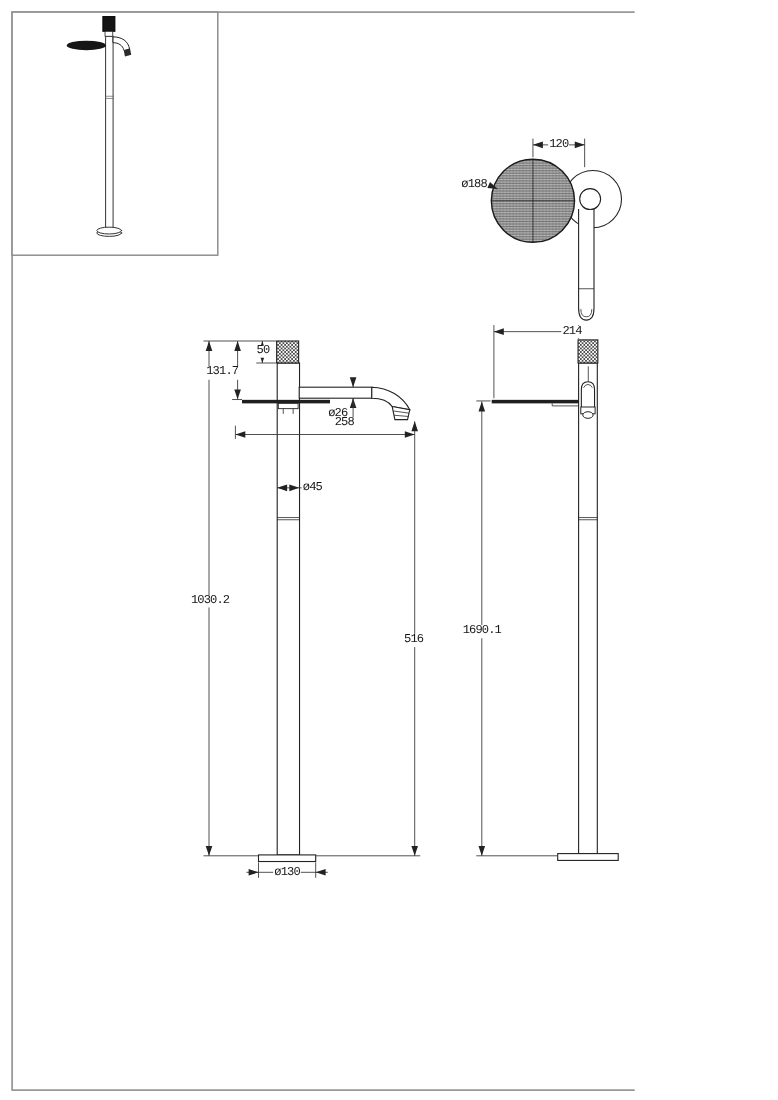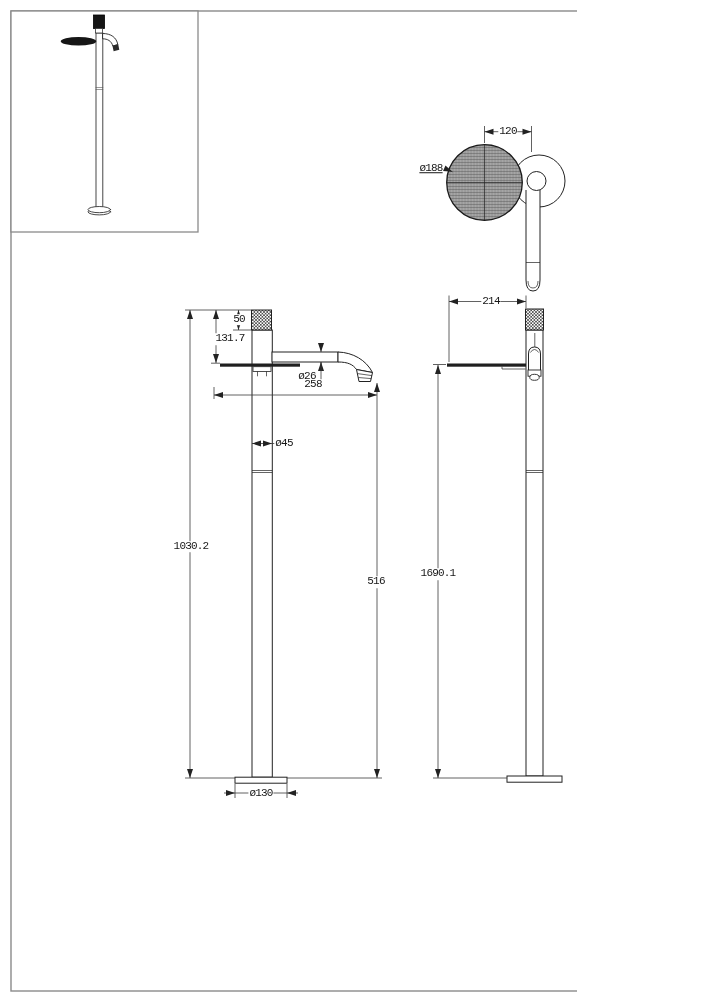--- a/index.html
+++ b/index.html
@@ -7,21 +7,21 @@
     position:relative;width:577px;height:1000px;background:#fff;overflow:hidden;
     font-family:"Liberation Mono",monospace;
   }
   #drawing-svg{position:absolute;left:0;top:0;}
   .dim-label{
     position:absolute;transform:translate(-50%,-50%);
     background:#fff;color:#161616;
     font:11px/1.05 "Liberation Mono",monospace;
     letter-spacing:-0.8px;white-space:nowrap;padding:0 1px;
   }
-  .dim-label.no-bg{background:transparent;text-decoration:underline;}
+  .dim-label.no-bg{background:transparent;}
   #watermark{
     position:absolute;left:352px;top:839px;transform:translate(-50%,-50%);
     font-family:"DejaVu Sans",sans-serif;font-size:37px;letter-spacing:-3.5px;
     color:rgba(255,255,255,0);-webkit-text-stroke:1.2px #e0e0e0;
     white-space:nowrap;user-select:none;
   }
 </style>
 </head>
 <body>
 
@@ -160,25 +160,25 @@
       <line x1="433" y1="778" x2="507" y2="778"></line>
       <line x1="438" y1="365" x2="438" y2="778" marker-start="url(#arr)" marker-end="url(#arr)"></line>
     </g>
   </g>
 </svg>
 
 <div class="dim-label" style="left:508px;top:131.5px">120</div>
 <div class="dim-label no-bg" style="left:431px;top:168.5px">ø188</div>
 
 <div class="dim-label" style="left:239px;top:319.5px">50</div>
-<div class="dim-label" style="left:230px;top:339px">131.7</div>
+<div class="dim-label" style="left:202px;top:339px">131.7</div>
 <div class="dim-label" style="left:307px;top:376.5px">ø26</div>
 <div class="dim-label" style="left:313px;top:385px">258</div>
 <div class="dim-label" style="left:284px;top:443.5px">ø45</div>
 <div class="dim-label" style="left:191px;top:546.5px">1030.2</div>
 <div class="dim-label" style="left:376px;top:582px">516</div>
 <div class="dim-label" style="left:261px;top:793.5px">ø130</div>
 
-<div class="dim-label" style="left:491px;top:301.5px">214</div>
+<div class="dim-label" style="left:520px;top:301.5px">214</div>
 <div class="dim-label" style="left:438px;top:574px">1690.1</div>
 
 
 </div>
 
 </body></html>

